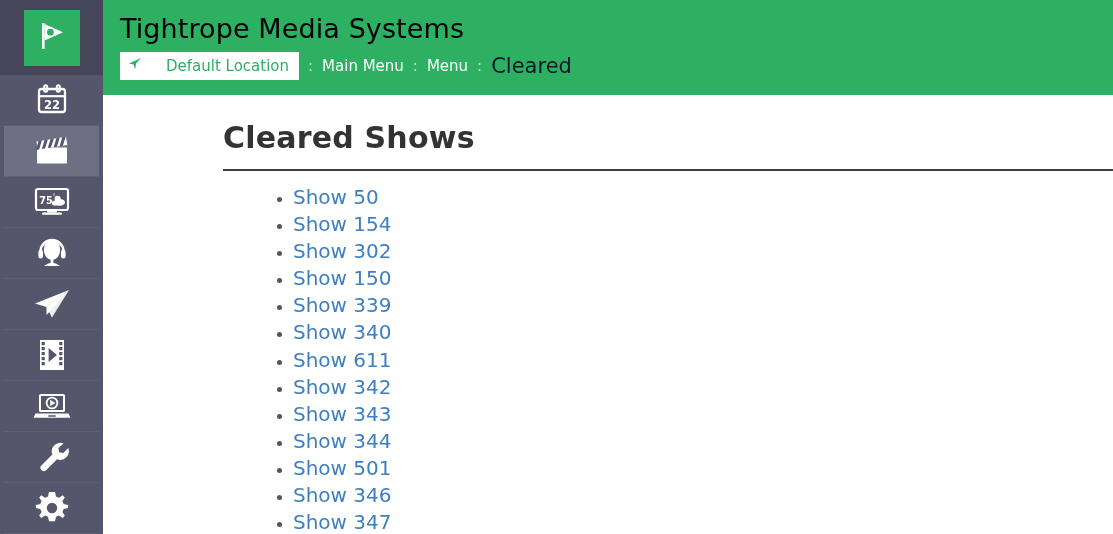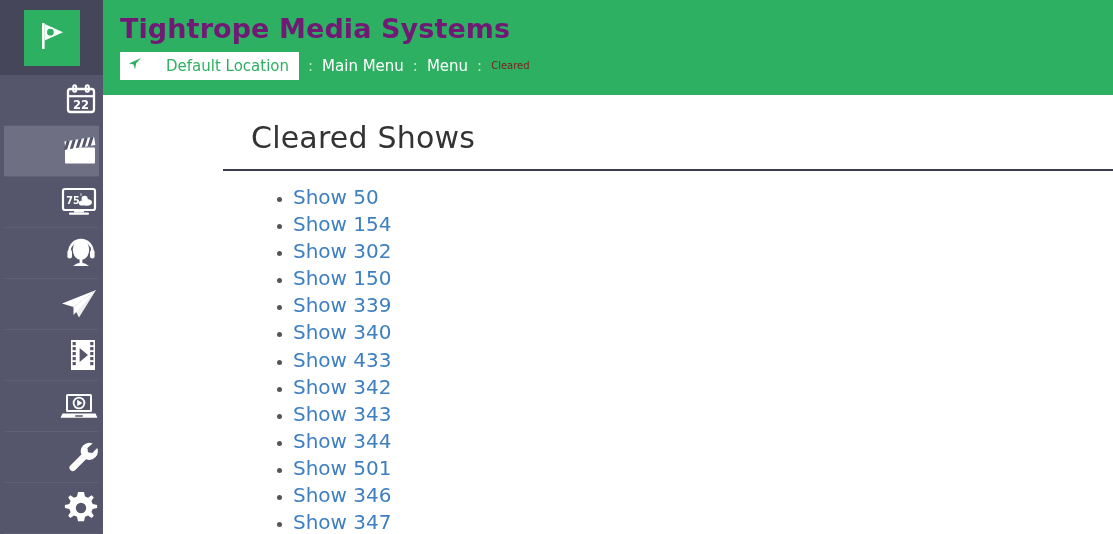--- a/index.html
+++ b/index.html
@@ -25,21 +25,21 @@
     background:#45465a;
   }
   .logo-box {
     width:56px; height:56px;
     background:#2eb062;
     display:flex; align-items:center; justify-content:center;
   }
   .nav-item {
     width:95px; height:51px;
     margin:0 0 0 0;
-    display:flex; align-items:center; justify-content:flex-end;
+    display:flex; align-items:center; justify-content:center;
     background:#55566b;
     border-bottom:1px solid #5e5f73;
     flex:0 0 51px;
     cursor:pointer;
   }
   .nav-item.active { background:#6e6f83; }
   .nav-item svg { display:block; }
 
   
   #right { flex:1; display:flex; flex-direction:column; min-width:0; }
@@ -47,55 +47,54 @@
   
   #header {
     height:95px; flex:0 0 95px;
     background:#2eb062;
     color:#ffffff;
     padding:12px 0 0 17px;
     position:relative;
   }
   #app-title {
     font-size:27px;
-    font-weight:bold;
+    font-weight:normal;
     line-height:34px;
-    color:#701a75;
+    color:#000000;
     letter-spacing:0.1px;
   }
   #breadcrumb {
     margin-top:6px;
     display:flex; align-items:center;
     font-size:15px;
     line-height:20px;
   }
   .loc-chip {
     background:#ffffff;
     color:#2eb062;
     padding:4px 10px 4px 8px;
     display:inline-flex; align-items:center;
     gap:24px;
     font-size:15px;
     cursor:pointer;
   }
   .loc-chip svg { flex:0 0 auto; }
   .crumb-sep { color:#b6e6ca; margin:0 9px; font-size:15px; }
   .crumb-link { color:#ffffff; font-size:15px; cursor:pointer; }
-  .crumb-current { color:#7f1d1d; font-size:10px;text-align:center; }
+  .crumb-current { color:#0f172a; font-size:21px;text-align:center; }
 
   
   #main { flex:1; background:#ffffff; padding:0 0 0 0; overflow:hidden; }
   #page-title {
     font-size:30px;
-    font-weight:normal;
+    font-weight:bold;
     color:#333333;
     padding:24px 0 0 120px;
     line-height:38px;
     letter-spacing:0.2px;
-    margin-left:28px;
   }
   #title-rule {
     border:0;
     border-top:2px solid #3b3c4e;
     margin:12px 0 0 120px;
   }
   #show-list {
     list-style:disc;
     margin:14px 0 0 0;
     padding-left:190px;
@@ -282,21 +281,21 @@
     <main id="main">
       <h1 id="page-title">Cleared Shows</h1>
       <hr id="title-rule">
       <ul id="show-list">
           <li><a>Show 50</a></li>
           <li><a>Show 154</a></li>
           <li><a>Show 302</a></li>
           <li><a>Show 150</a></li>
           <li><a>Show 339</a></li>
           <li><a>Show 340</a></li>
-          <li><a>Show 433</a></li>
+          <li><a>Show 611</a></li>
           <li><a>Show 342</a></li>
           <li><a>Show 343</a></li>
           <li><a>Show 344</a></li>
           <li><a>Show 501</a></li>
           <li><a>Show 346</a></li>
           <li><a>Show 347</a></li>
           <li><a>Show 348</a></li>
         </ul>
     </main>
 

